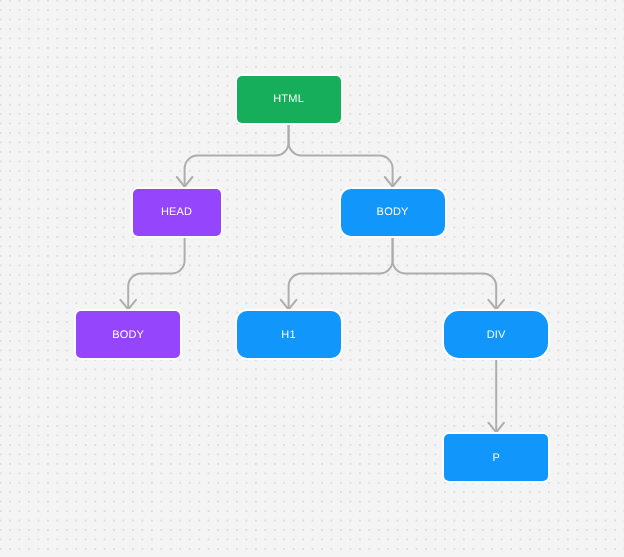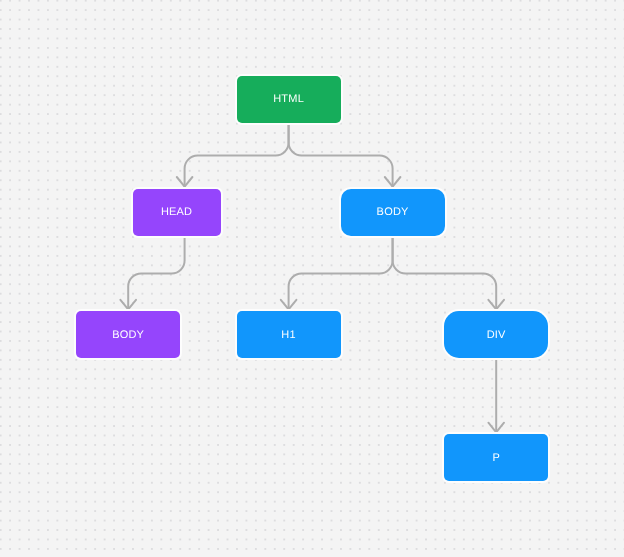--- a/index.html
+++ b/index.html
@@ -71,21 +71,21 @@
   </div>
   <div class="node node-head" style="left: 132.6px; top: 188.6px; width: 88px; height: 47px; background: rgb(149, 69, 252); color: rgb(255, 255, 255); border-radius: 5px; box-shadow: rgb(253, 253, 253) 0px 0px 0px 2px;">
     <span class="node-label">HEAD</span>
   </div>
   <div class="node node-body" style="left: 340.6px; top: 188.6px; width: 104px; height: 47px; background: rgb(17, 150, 252); color: rgb(255, 255, 255); border-radius: 10px; box-shadow: rgb(253, 253, 253) 0px 0px 0px 2px;">
     <span class="node-label">BODY</span>
   </div>
   <div class="node node-title" style="left: 76.2px; top: 311.4px; width: 104px; height: 47px; background: rgb(149, 69, 252); color: rgb(255, 255, 255); border-radius: 5px; box-shadow: rgb(253, 253, 253) 0px 0px 0px 2px;">
     <span class="node-label">BODY</span>
   </div>
-  <div class="node node-h1" style="left: 236.6px; top: 311.4px; width: 104px; height: 47px; background: rgb(17, 150, 252); color: rgb(255, 255, 255); border-radius: 5px; box-shadow: rgb(253, 253, 253) 0px 0px 0px 2px;">
+  <div class="node node-h1" style="left: 236.6px; top: 311.4px; width: 104px; height: 47px; background: rgb(17, 150, 252); color: rgb(255, 255, 255); border-radius: 10px; box-shadow: rgb(253, 253, 253) 0px 0px 0px 2px;">
     <span class="node-label">H1</span>
   </div>
   <div class="node node-div" style="left: 444.2px; top: 311.4px; width: 104px; height: 47px; background: rgb(17, 150, 252); color: rgb(255, 255, 255); border-radius: 15px; box-shadow: rgb(253, 253, 253) 0px 0px 0px 2px;">
     <span class="node-label">DIV</span>
   </div>
   <div class="node node-p" style="left: 444.2px; top: 434.3px; width: 104px; height: 47px; background: rgb(17, 150, 252); color: rgb(255, 255, 255); border-radius: 5px; box-shadow: rgb(253, 253, 253) 0px 0px 0px 2px;">
     <span class="node-label">P</span>
   </div>
 
 </div>

